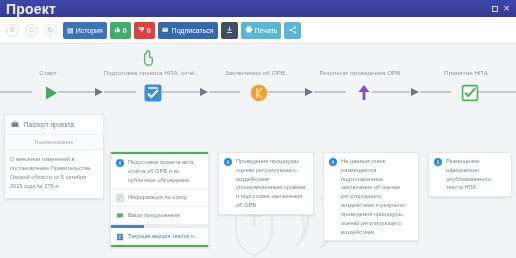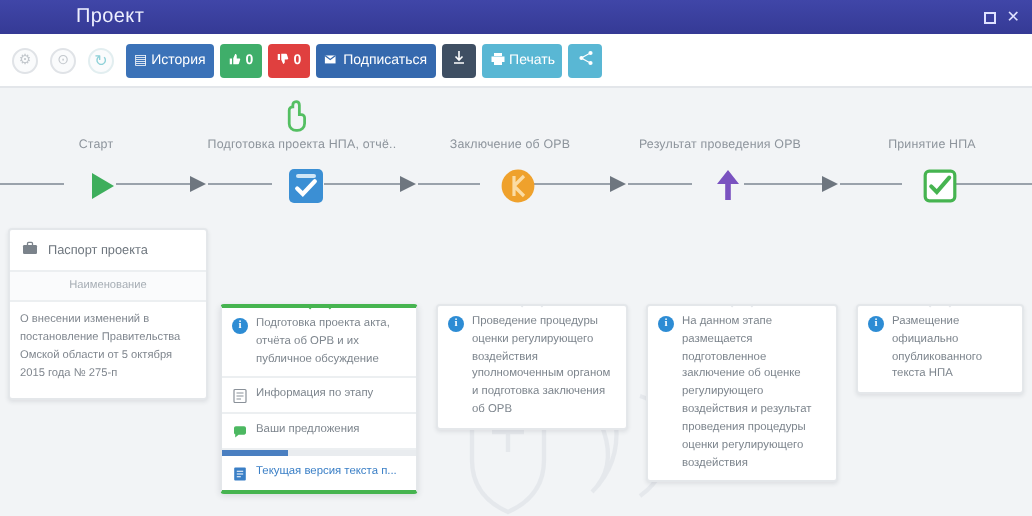--- a/index.html
+++ b/index.html
@@ -20,23 +20,22 @@
   
   .titlebar {
     position: absolute; top: 0; left: 0;
     width: 516px; height: 17px;
     background: #3a3f9e;
     background: linear-gradient(#4046a8, #353a95);
     display: flex; align-items: center;
     padding: 0 6px;
   }
   .titlebar .ttl {
-    color: #eef0ff; font-size: 10px; font-weight: normal;
+    color: #eef0ff; font-size: 14px; font-weight: bold;
     letter-spacing: .2px;
-    margin-left: 32px;
   }
   .winbtns {
     margin-left: auto; display: flex; align-items: center; gap: 5px;
   }
   .winbtns span { color: #dfe2ff; font-size: 8px; line-height: 1; }
   .wsq {
     display: inline-block; width: 6px; height: 6px;
     border: 1px solid #dfe2ff;
   }
 

